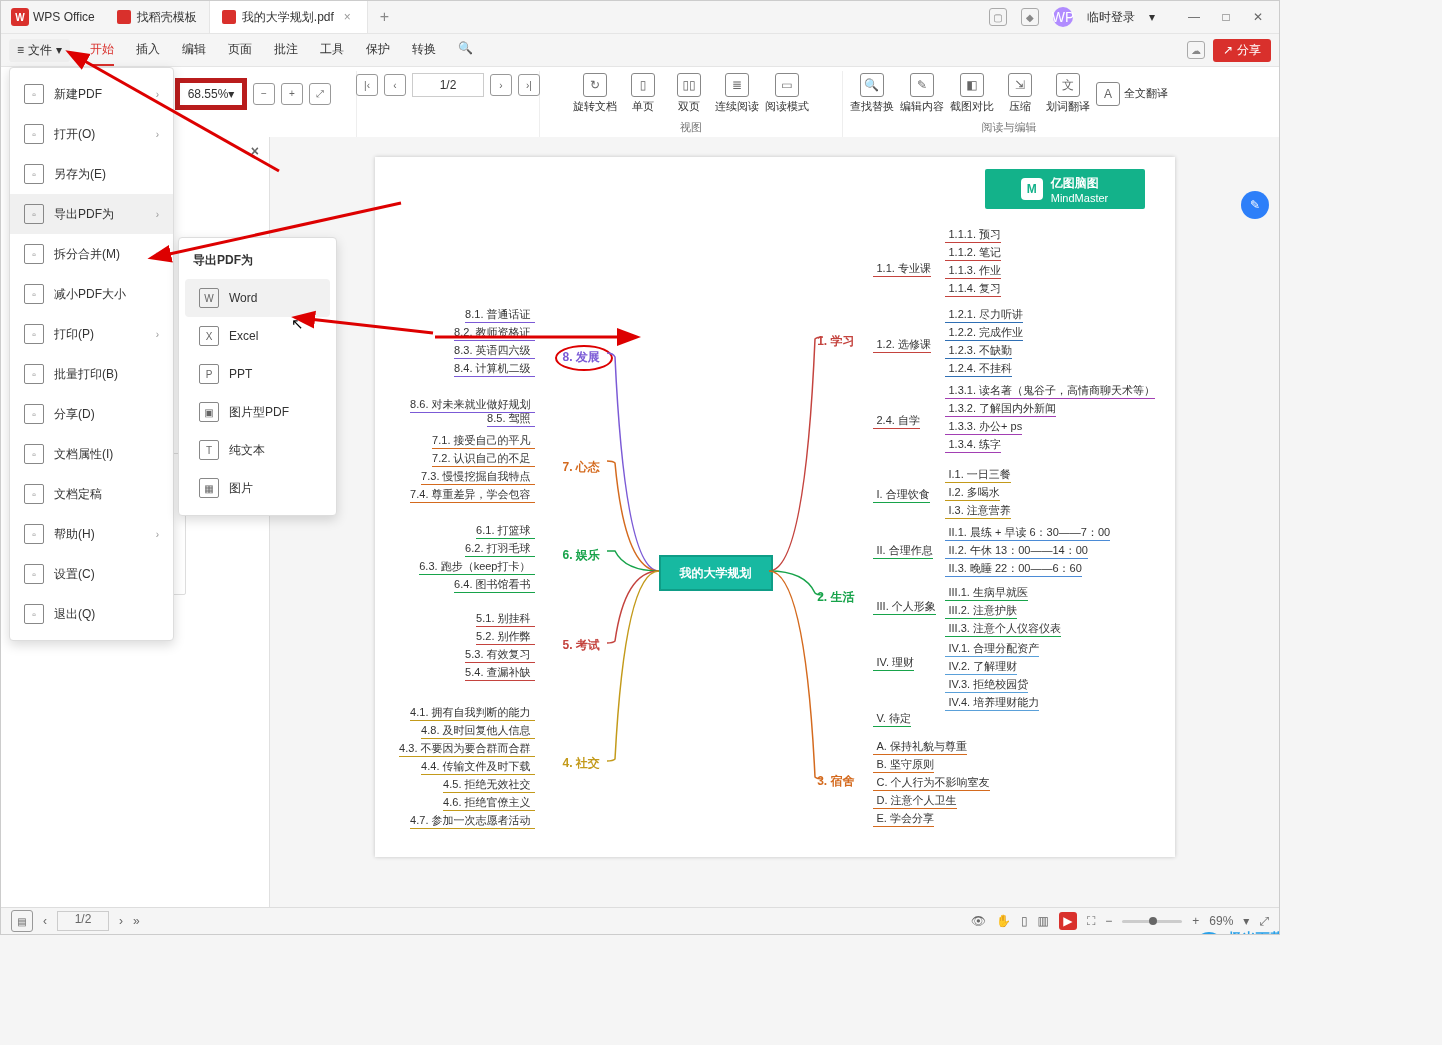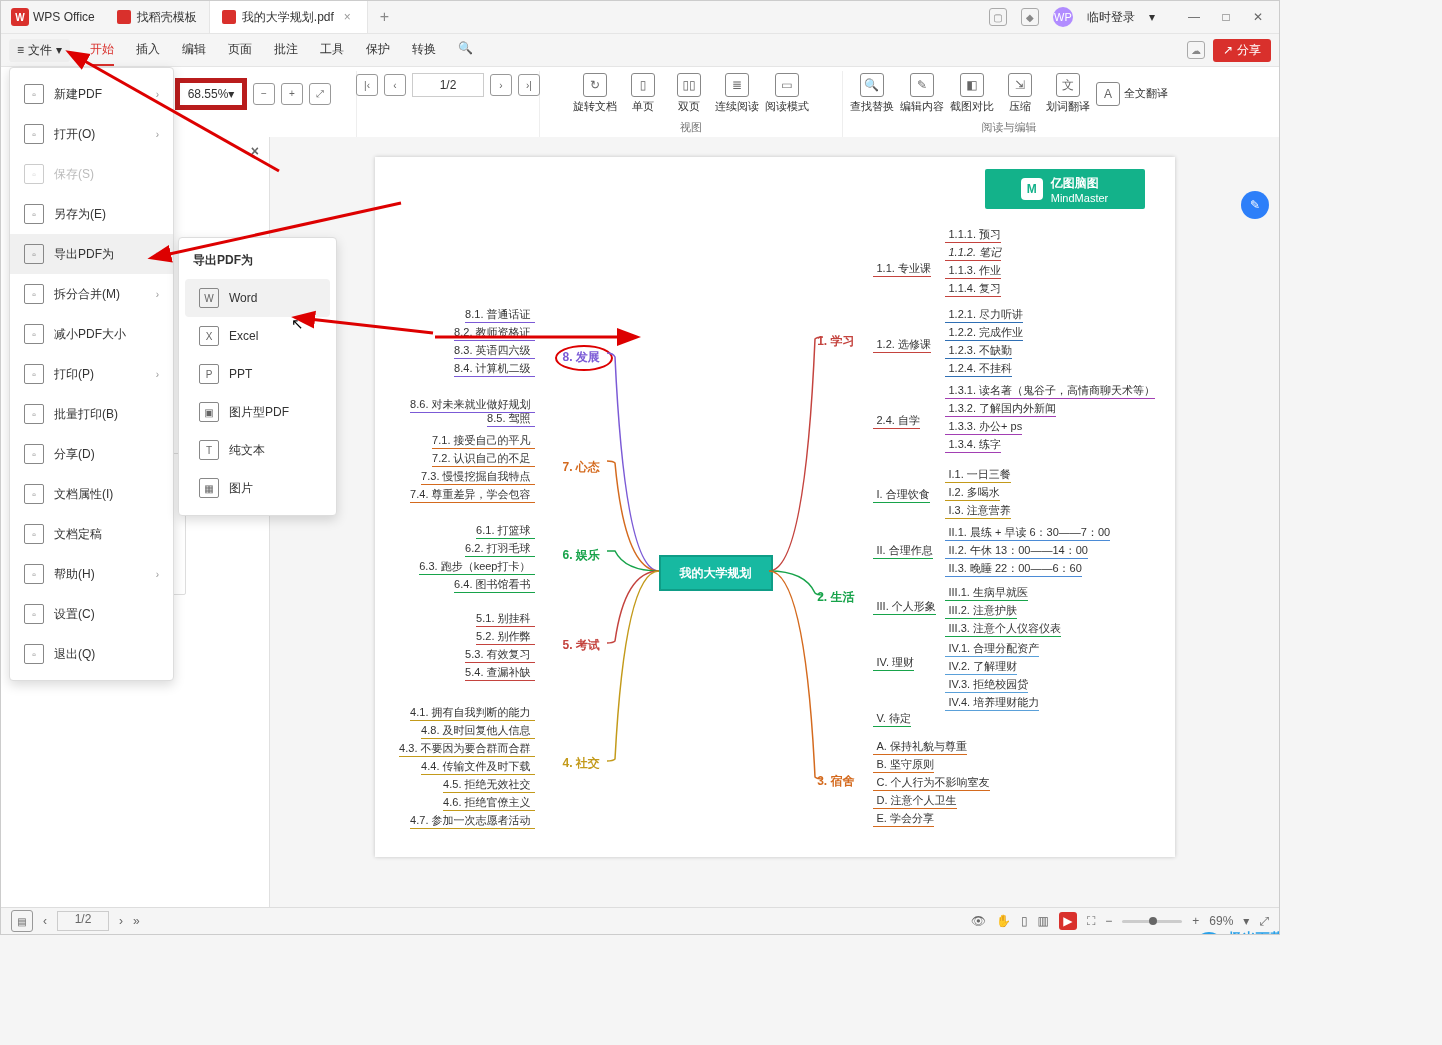--- a/index.html
+++ b/index.html
@@ -10,21 +10,21 @@
 .wps-icon{width:18px;height:18px;background:#d9302c;border-radius:3px;color:#fff;font-weight:bold;font-size:10px;display:flex;align-items:center;justify-content:center;}
 .brand-txt{font-size:12px;}
 .tab-group{display:flex;align-items:center;height:100%;}
 .doc-tab{display:flex;align-items:center;height:100%;padding:0 12px;gap:6px;border-right:1px solid #e5e5e5;position:relative;}
 .doc-tab.active{background:#fff;}
 .tab-ico{width:14px;height:14px;background:#d9302c;border-radius:2px;}
 .tab-close{color:#999;padding:0 4px;}
 .new-tab{padding:0 12px;color:#888;font-size:16px;}
 .title-right{margin-left:auto;display:flex;align-items:center;gap:14px;padding-right:6px;}
 .ico-sm{width:16px;height:16px;border:1px solid #aaa;border-radius:3px;display:inline-flex;align-items:center;justify-content:center;color:#888;font-size:10px;}
-.avatar{width:20px;height:20px;background:#b18cff;border-radius:50%;color:#fff;font-size:11px;display:flex;align-items:center;justify-content:center;}
+.avatar{width:20px;height:20px;background:#b18cff;border-radius:50%;color:#fff;font-size:14px;display:flex;align-items:center;justify-content:center;}
 .win-btns{display:flex;align-items:center;gap:2px;margin-left:10px;}
 .win-btn{width:30px;height:28px;display:flex;align-items:center;justify-content:center;color:#666;}
 
 .menubar{height:32px;display:flex;align-items:center;border-bottom:1px solid #e5e5e5;padding:0 8px;gap:4px;}
 .file-btn{display:flex;align-items:center;gap:4px;padding:3px 8px;background:#eee;border-radius:3px;}
 .mtabs{display:flex;gap:22px;margin-left:16px;}
 .mtab{padding:6px 0;}
 .mtab.active{color:#d9302c;border-bottom:2px solid #d9302c;}
 .menubar-right{margin-left:auto;display:flex;align-items:center;gap:8px;}
 .share-btn{background:#d9302c;color:#fff;padding:3px 10px;border-radius:3px;display:flex;align-items:center;gap:4px;}
@@ -310,21 +310,21 @@
             <div class="mm-item mm-ul" style="top: 656px; right: 640px; text-align: right; padding-right: 4px; border-color: rgb(195, 154, 26); color: rgb(51, 51, 51);">4.7. 参加一次志愿者活动</div>
           </div>
 
         <div id="study-sub">
             <div class="mm-item mm-ul" style="top: 104px; left: 498px; padding-left: 4px; border-color: rgb(196, 67, 62); color: rgb(51, 51, 51);">1.1. 专业课</div>
             <div class="mm-item mm-ul" style="top: 180px; left: 498px; padding-left: 4px; border-color: rgb(196, 67, 62); color: rgb(51, 51, 51);">1.2. 选修课</div>
             <div class="mm-item mm-ul" style="top: 256px; left: 498px; padding-left: 4px; border-color: rgb(196, 67, 62); color: rgb(51, 51, 51);">2.4. 自学</div>
           </div>
         <div id="study11">
             <div class="mm-item mm-ul" style="top: 70px; left: 570px; padding-left: 4px; border-color: rgb(196, 67, 62); color: rgb(51, 51, 51);">1.1.1. 预习</div>
-            <div class="mm-item mm-ul" style="top: 88px; left: 570px; padding-left: 4px; border-color: rgb(196, 67, 62); color: rgb(51, 51, 51); font-style: italic;">1.1.2. 笔记</div>
+            <div class="mm-item mm-ul" style="top: 88px; left: 570px; padding-left: 4px; border-color: rgb(196, 67, 62); color: rgb(51, 51, 51);">1.1.2. 笔记</div>
             <div class="mm-item mm-ul" style="top: 106px; left: 570px; padding-left: 4px; border-color: rgb(196, 67, 62); color: rgb(51, 51, 51);">1.1.3. 作业</div>
             <div class="mm-item mm-ul" style="top: 124px; left: 570px; padding-left: 4px; border-color: rgb(196, 67, 62); color: rgb(51, 51, 51);">1.1.4. 复习</div>
           </div>
           <div id="study12">
             <div class="mm-item mm-ul" style="top: 150px; left: 570px; padding-left: 4px; border-color: rgb(47, 111, 180); color: rgb(51, 51, 51);">1.2.1. 尽力听讲</div>
             <div class="mm-item mm-ul" style="top: 168px; left: 570px; padding-left: 4px; border-color: rgb(47, 111, 180); color: rgb(51, 51, 51);">1.2.2. 完成作业</div>
             <div class="mm-item mm-ul" style="top: 186px; left: 570px; padding-left: 4px; border-color: rgb(47, 111, 180); color: rgb(51, 51, 51);">1.2.3. 不缺勤</div>
             <div class="mm-item mm-ul" style="top: 204px; left: 570px; padding-left: 4px; border-color: rgb(47, 111, 180); color: rgb(51, 51, 51);">1.2.4. 不挂科</div>
           </div>
           <div id="study13">
@@ -413,24 +413,20 @@
       <div class="fmrow">
         <span class="fmico">▫</span>
         <span>新建PDF</span>
         <span class="arr">›</span>
       </div>
       <div class="fmrow">
         <span class="fmico">▫</span>
         <span>打开(O)</span>
         <span class="arr">›</span>
       </div>
-      <div class="fmrow disabled">
-        <span class="fmico">▫</span>
-        <span>保存(S)</span>
-      </div>
       <div class="fmrow">
         <span class="fmico">▫</span>
         <span>另存为(E)</span>
       </div>
       <div class="fmrow hl">
         <span class="fmico">▫</span>
         <span>导出PDF为</span>
         <span class="arr">›</span>
       </div>
       <div class="fmrow">

